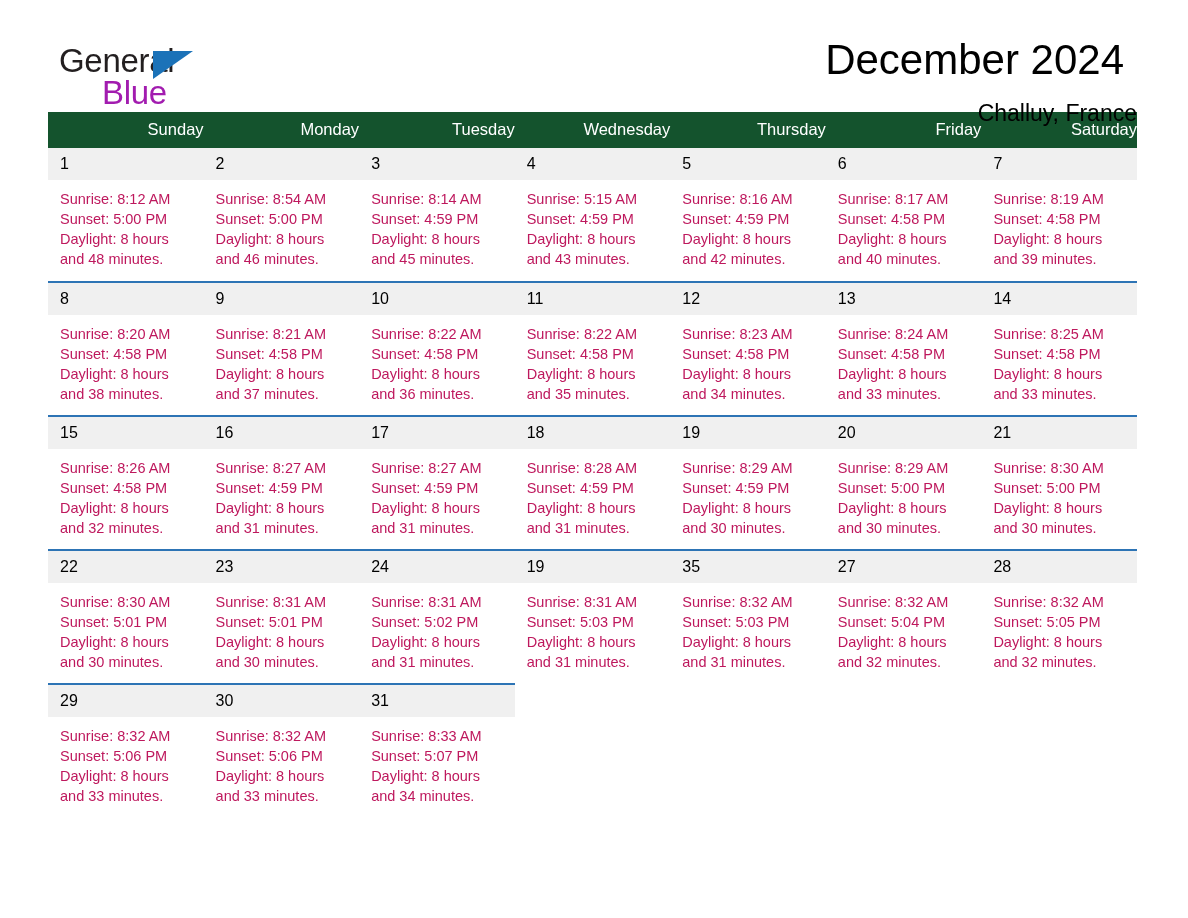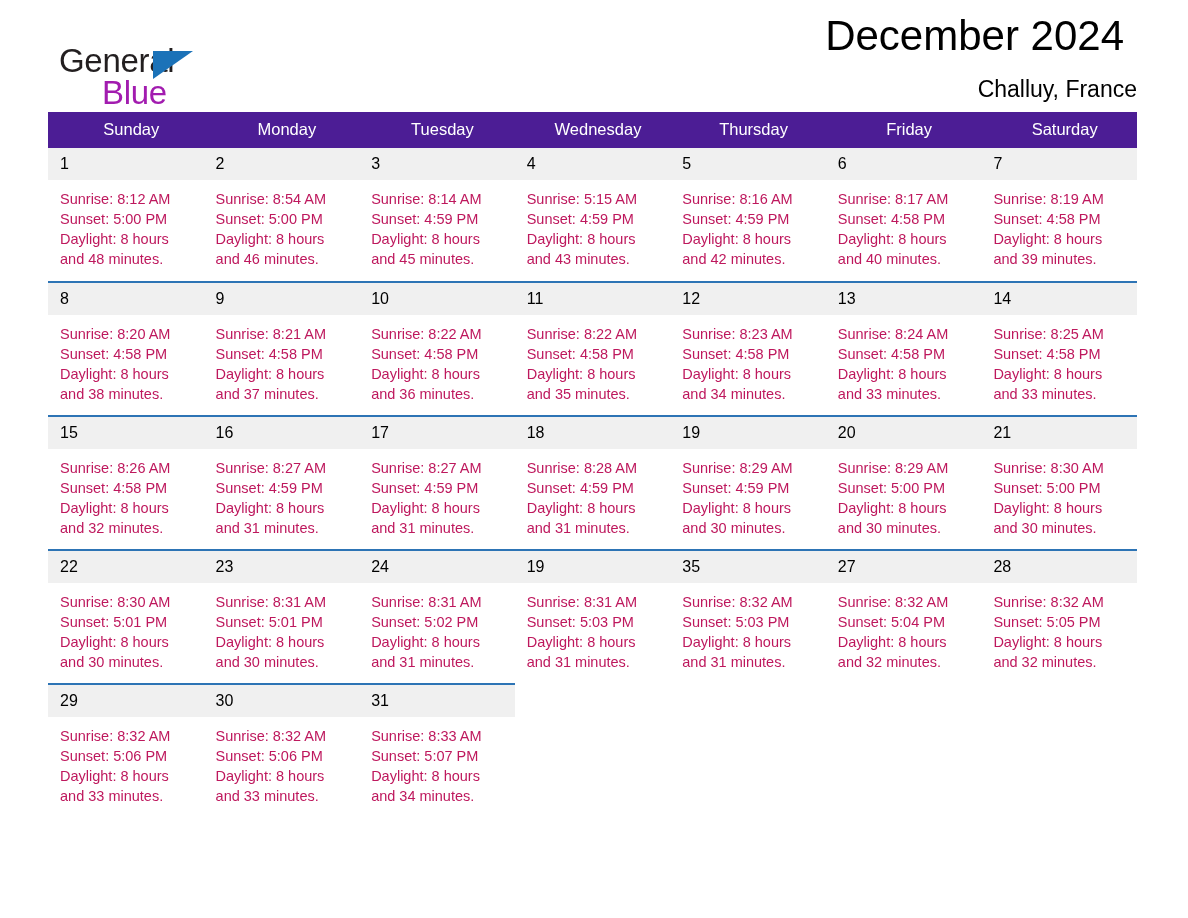--- a/index.html
+++ b/index.html
@@ -16,21 +16,21 @@
   }
   .page {
     position: relative;
     width: 1188px; height: 918px;
     padding: 0;
   }
 
   
   .topbar {
     display: flex;
-    align-items: flex-end;
+    align-items: center;
     justify-content: space-between;
     padding: 44px 51px 0 59px;
     height: 112px;
   }
   .logo {
     position: relative;
     width: 148px;
     height: 68px;
     flex: 0 0 auto;
   }
@@ -85,25 +85,25 @@
     padding: 0 51px 0 48px;
   }
   table.cal {
     width: 1089px;
     border-collapse: collapse;
     table-layout: fixed;
   }
   table.cal col { width: 155.57px; }
 
   thead th {
-    background: #4c1d95;
+    background: #14532d;
     color: #ffffff;
     font-size: 16.5px;
     font-weight: normal;
-    text-align: center;
+    text-align: right;
     padding: 8px 0 9px 11px;
     height: 33px;
     vertical-align: middle;
     white-space: nowrap;
   }
 
   tbody tr.week-row > td {
     vertical-align: top;
     padding: 0;
     border-top: 2px solid #2d74b5;

